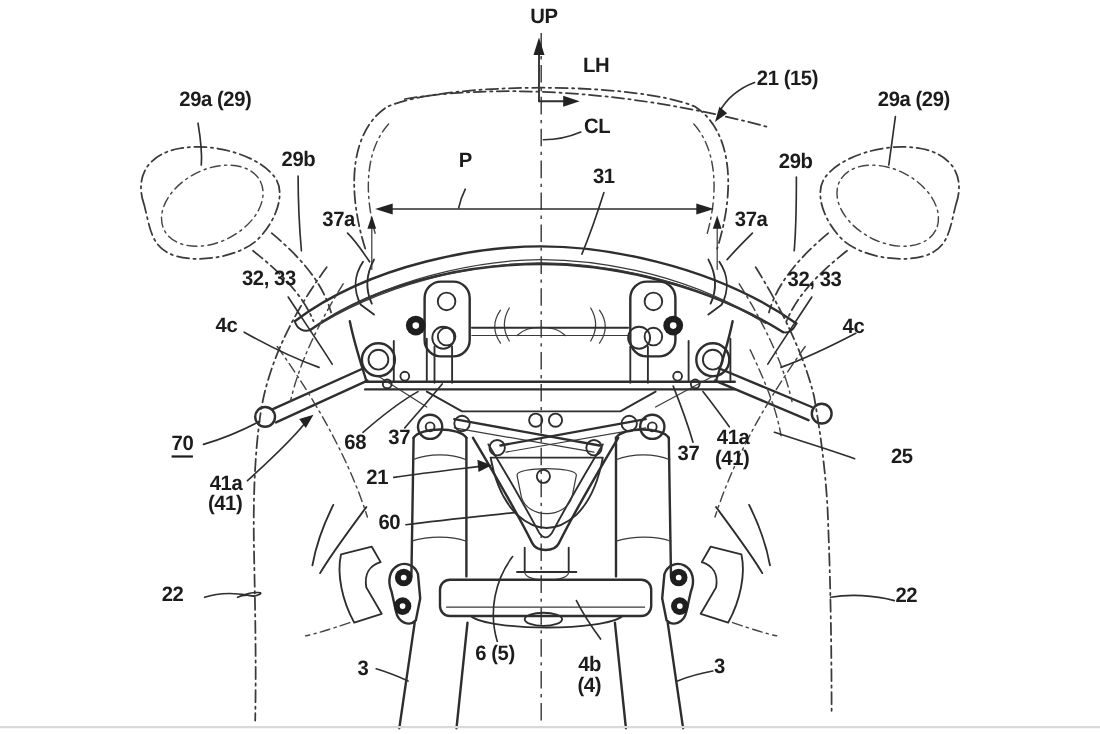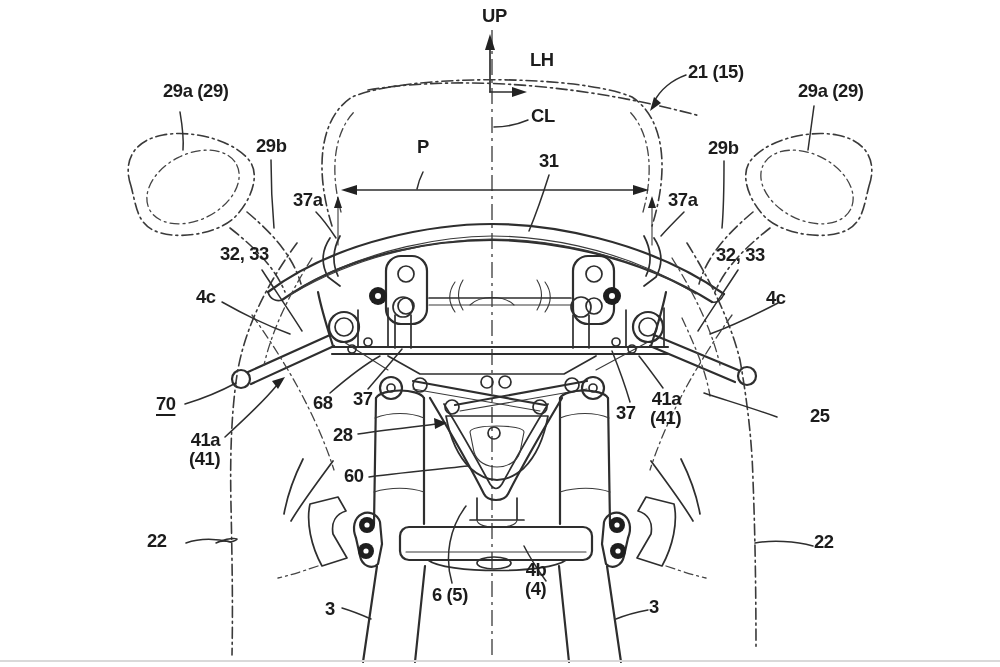--- a/index.html
+++ b/index.html
@@ -280,26 +280,26 @@
   <div class="lbl" style="left:353px;top:389px">37</div>
   <div class="lbl" style="left:616px;top:403px">37</div>
   <div class="lbl two" style="left:189px;top:430px">
     <span>41a</span>
     <span>(41)</span>
   </div>
   <div class="lbl two" style="left:650px;top:389px">
     <span>41a</span>
     <span>(41)</span>
   </div>
-  <div class="lbl" style="left:333px;top:425px">28</div>
+  <div class="lbl" style="left:333px;top:425px">21</div>
   <div class="lbl" style="left:344px;top:466px">60</div>
   <div class="lbl" style="left:810px;top:406px">25</div>
   <div class="lbl" style="left:147px;top:531px">22</div>
   <div class="lbl" style="left:814px;top:532px">22</div>
   <div class="lbl" style="left:325px;top:599px">3</div>
   <div class="lbl" style="left:649px;top:597px">3</div>
   <div class="lbl" style="left:432px;top:585px">6 (5)</div>
-  <div class="lbl two" style="left:525px;top:560px">
+  <div class="lbl two" style="left:525px;top:595px">
     <span>4b</span>
     <span>(4)</span>
   </div>
 
 </div>
 
 </body></html>

